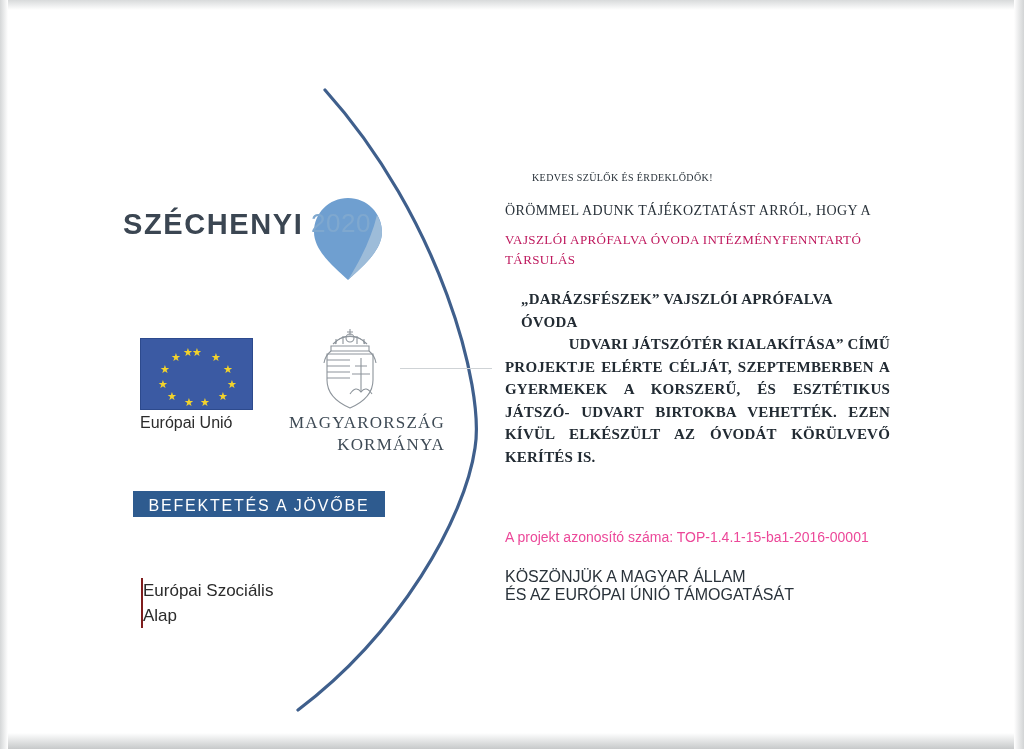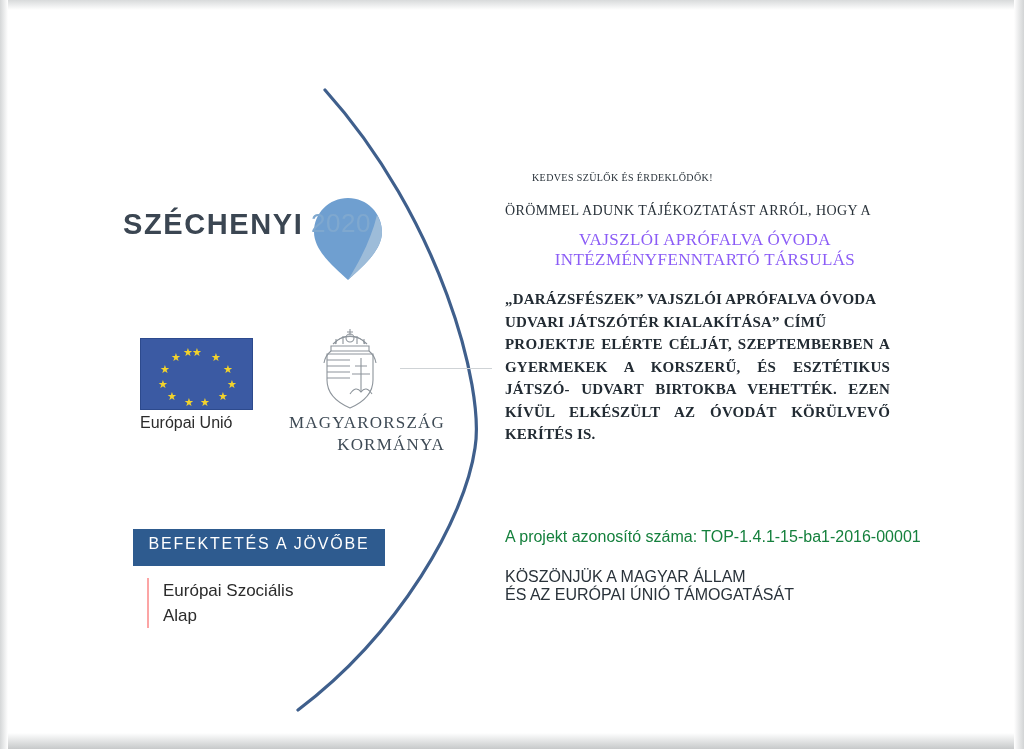--- a/index.html
+++ b/index.html
@@ -121,45 +121,44 @@
     font-size: 17px;
     letter-spacing: 1.2px;
     color: #3e4a55;
     line-height: 22px;
   }
 
   
   #befektetes-bar {
     position: absolute;
     left: 133px;
-    top: 529px;
+    top: 491px;
     width: 252px;
-    height: 37px;
+    height: 26px;
     background: #2e5b8f;
     border: 2px solid #2e5b8f;
     box-sizing: border-box;
   }
   #befektetes-bar span {
     display: block;
     text-align: center;
     line-height: 26px;
     font-family: "Liberation Sans", sans-serif;
     font-size: 16px;
     letter-spacing: 1.8px;
     color: #ffffff;
   }
 
   
   #esza {
     position: absolute;
-    left: 147px;
+    left: 141px;
     top: 578px;
     width: 230px;
-    padding-left: 14px;
-    border-left: 2px solid #fca5a5;
+    border-left: 2px solid #7f1d1d;
     font-family: "Liberation Sans", sans-serif;
     font-size: 17px;
     line-height: 25px;
     color: #2b2b2b;
   }
 
   
   #greeting {
     position: absolute;
     left: 505px;
@@ -175,50 +174,49 @@
     top: 203px;
     font-size: 14px;
     letter-spacing: 0.4px;
     color: #29323a;
   }
   #org {
     position: absolute;
     left: 505px;
     top: 230px;
     width: 400px;
-    text-align: center;
-    font-size: 17px;
+    font-size: 13px;
     letter-spacing: 0.4px;
     line-height: 20px;
-    color: #8b5cf6;
+    color: #be185d;
   }
 
   #body-text {
     position: absolute;
     left: 505px;
     top: 288px;
     width: 385px;
     font-size: 15px;
     font-weight: bold;
     line-height: 22.5px;
     letter-spacing: 0.2px;
     color: #222b33;
     text-align: justify;
   }
-  #body-text .first-line { display: block; text-align: left; }
-  #body-text .second-line { display: block; text-align: left; }
+  #body-text .first-line { display: block; text-align: left; margin-left: 16px; }
+  #body-text .second-line { display: block; text-align: right; }
 
   #project-id {
     position: absolute;
     left: 505px;
     top: 528px;
     font-family: "Liberation Sans", sans-serif;
-    font-size: 16px;
+    font-size: 14px;
     line-height: 18px;
-    color: #15803d;
+    color: #ec4899;
   }
   #thanks {
     position: absolute;
     left: 505px;
     top: 568px;
     font-family: "Liberation Sans", sans-serif;
     font-size: 16px;
     line-height: 18px;
     color: #29323a;
   }

